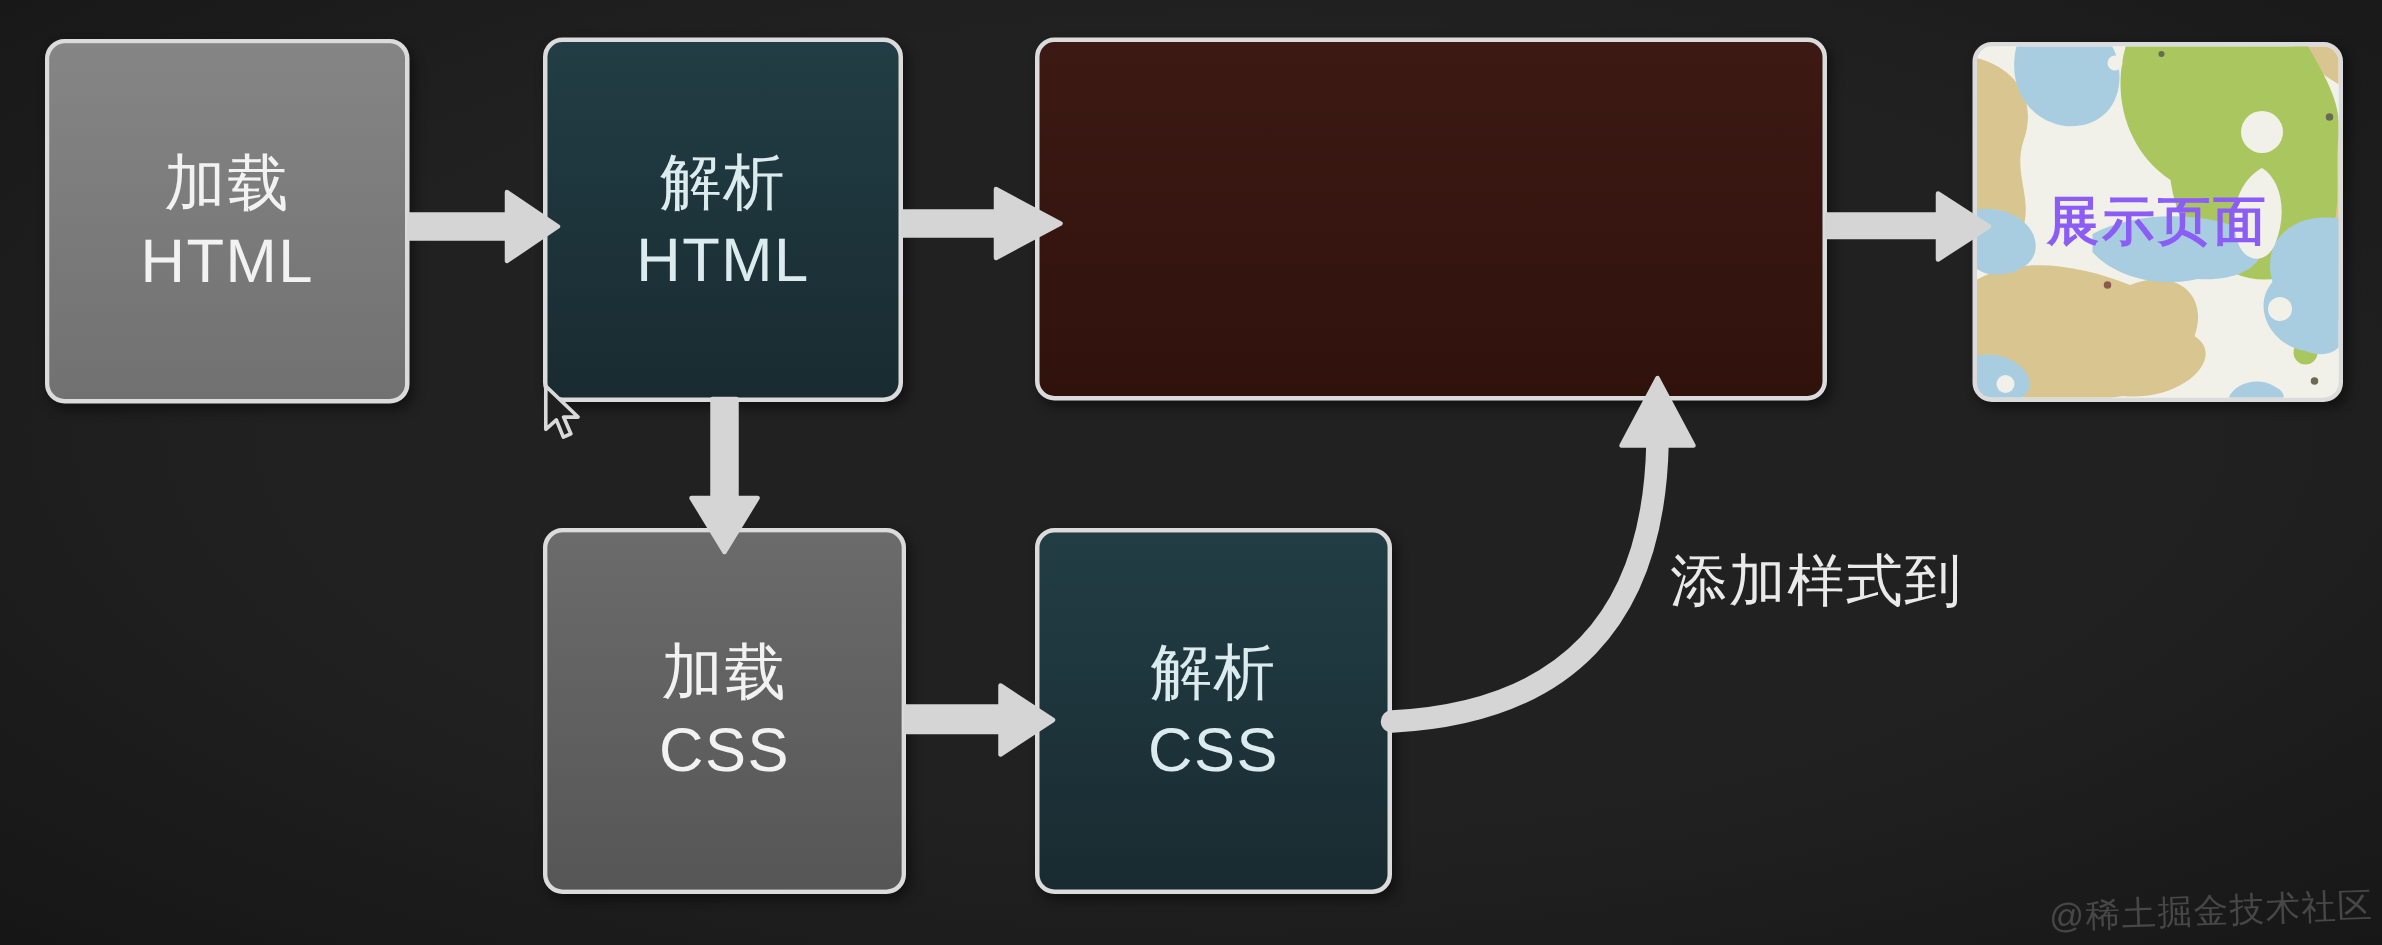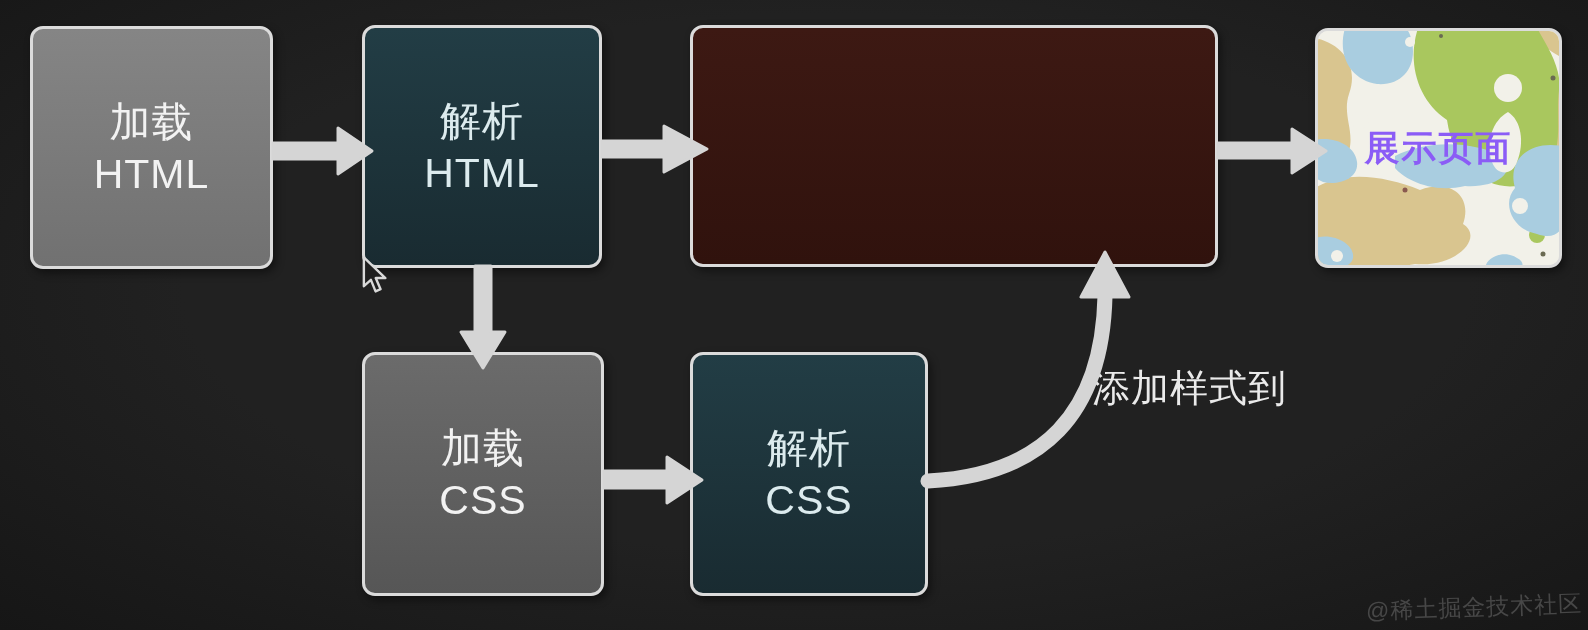--- a/index.html
+++ b/index.html
@@ -50,21 +50,21 @@
   }
   .arrow-layer {
     position: absolute; left: 0; top: 0; width: 1588px; height: 630px;
     z-index: 3; pointer-events: none;
   }
   .arrow { fill: #d5d5d5; stroke: #d5d5d5; stroke-width: 3; stroke-linejoin: round; }
   .arrow-curve { fill: none; stroke: #d5d5d5; stroke-width: 15; stroke-linecap: round; }
   .annotation {
     position: absolute;
     left: 1092px; top: 364px; width: 238px;
-    text-align: left;
+    text-align: center;
     font-size: 38px;
     line-height: 49px;
     color: #eaeaea;
     letter-spacing: 1px;
     z-index: 2;
   }
   .cursor {
     position: absolute; left: 362px; top: 256px;
     width: 26px; height: 40px; z-index: 5;
   }

